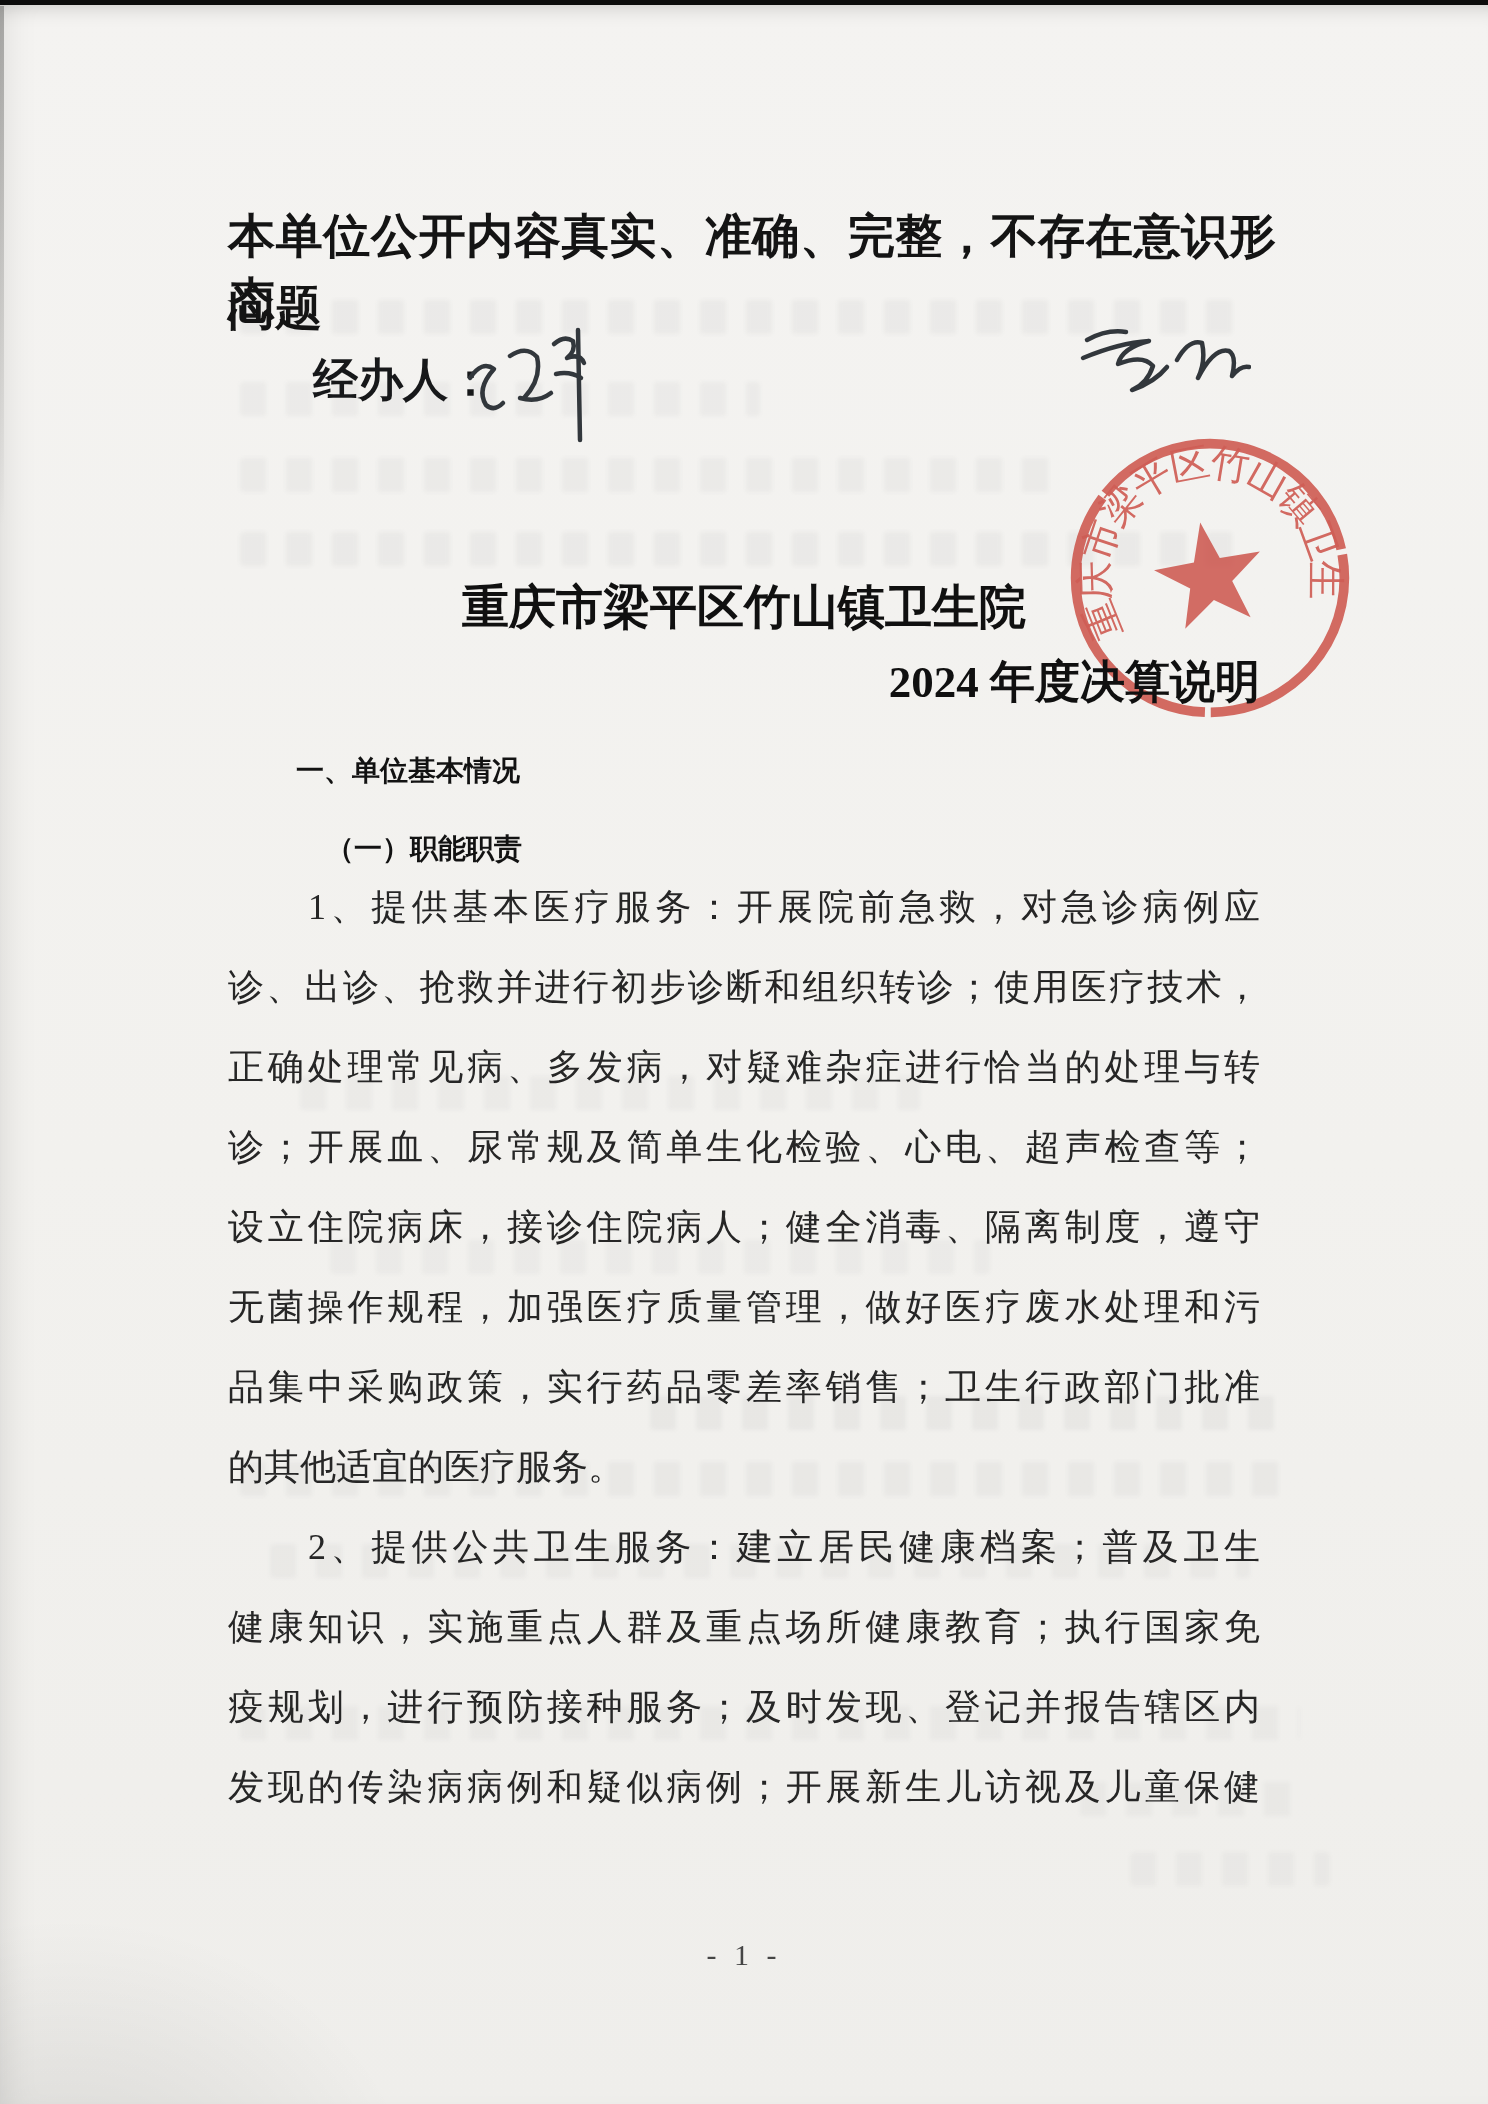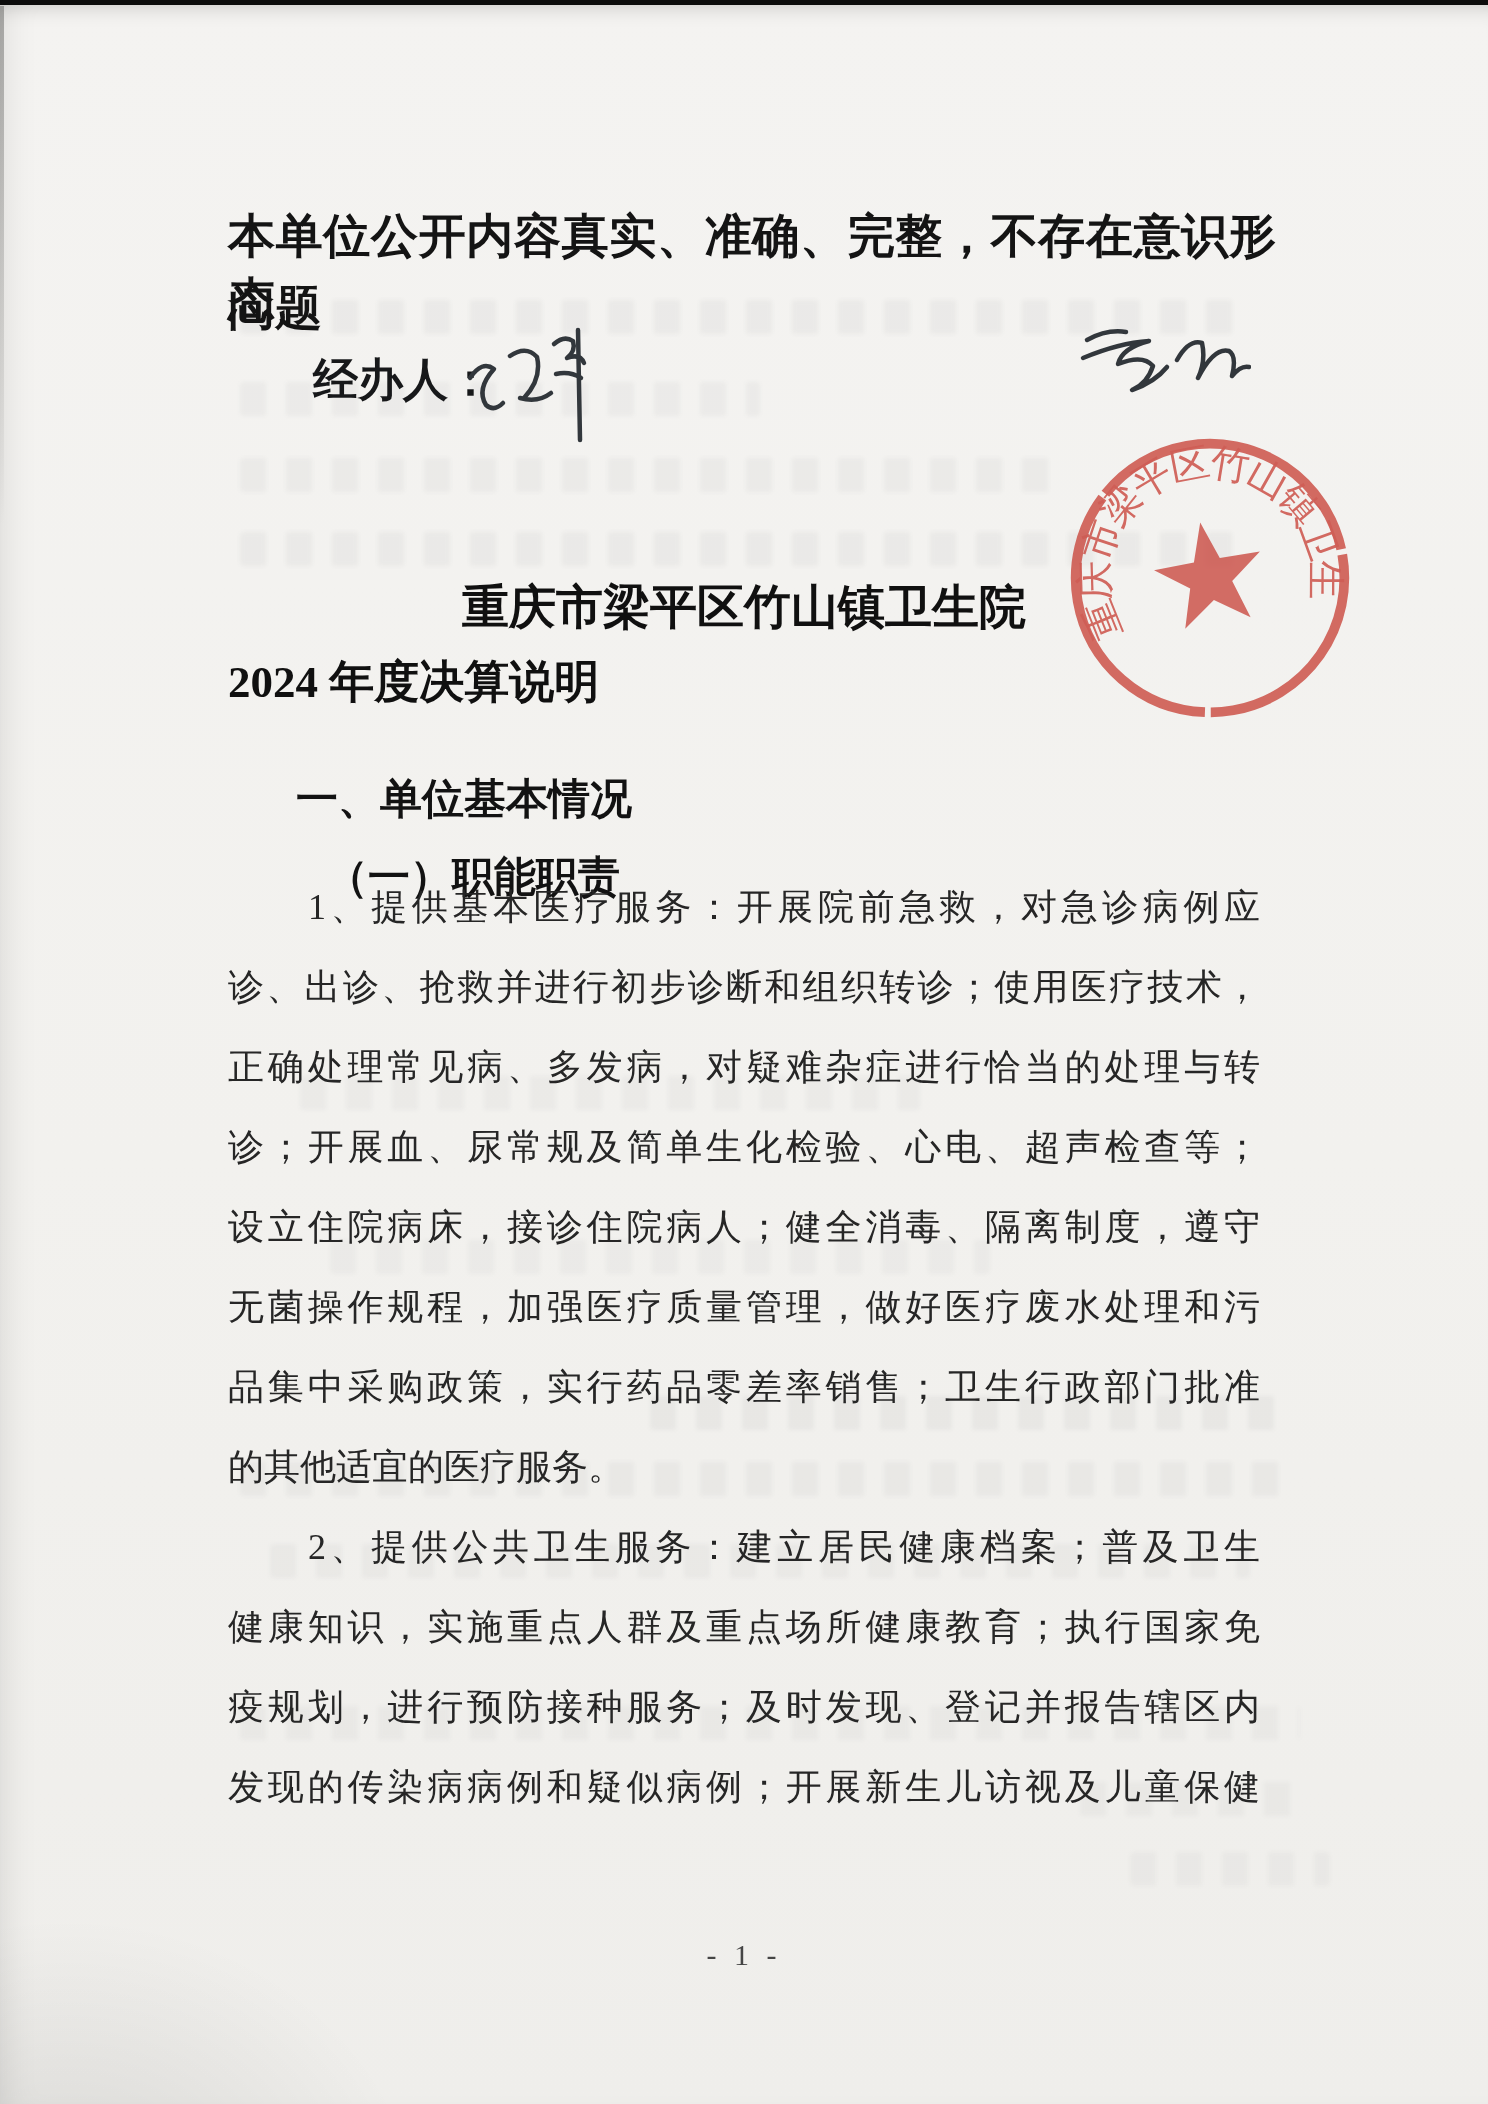--- a/index.html
+++ b/index.html
@@ -27,25 +27,25 @@
   .sig-label.head{left:783px;top:350px;}
   .sig-svg{position:absolute;}
   .sig-svg.s1{left:460px;top:320px;}
   .sig-svg.s2{left:1075px;top:316px;}
   .sig-svg path{fill:none;stroke:#32373c;stroke-width:4.5;stroke-linecap:round;stroke-linejoin:round;}
 
   .seal{position:absolute;left:1064px;top:432px;width:292px;height:292px;opacity:.86;}
 
   .doc-title{position:absolute;left:228px;top:578px;width:1032px;text-align:center;
     font-weight:700;font-size:47px;line-height:58px;color:#101010;}
-  .doc-subtitle{position:absolute;left:228px;top:654px;width:1032px;text-align:left;
+  .doc-subtitle{position:absolute;left:228px;top:654px;width:1032px;text-align:right;
     font-weight:700;font-size:45px;line-height:56px;color:#101010;}
 
   .heading{position:absolute;font-family:"Liberation Sans",sans-serif;font-weight:700;
-    font-size:42px;line-height:54px;color:#121212;white-space:nowrap;margin-top:28px;}
+    font-size:28px;line-height:54px;color:#121212;white-space:nowrap;}
   .heading.sec{left:296px;top:744px;}
   .heading.subsec{left:326px;top:822px;}
 
   .body-lines{position:absolute;left:228px;top:868px;width:1032px;font-size:36px;color:#262626;}
   .body-line{height:80px;line-height:78px;text-align:justify;text-align-last:justify;
     text-justify:inter-character;white-space:nowrap;}
   .body-line.indent{text-indent:80px;}
   .body-line.short{text-align-last:left;}
 
   .page-num{position:absolute;left:228px;top:1938px;width:1032px;text-align:center;

